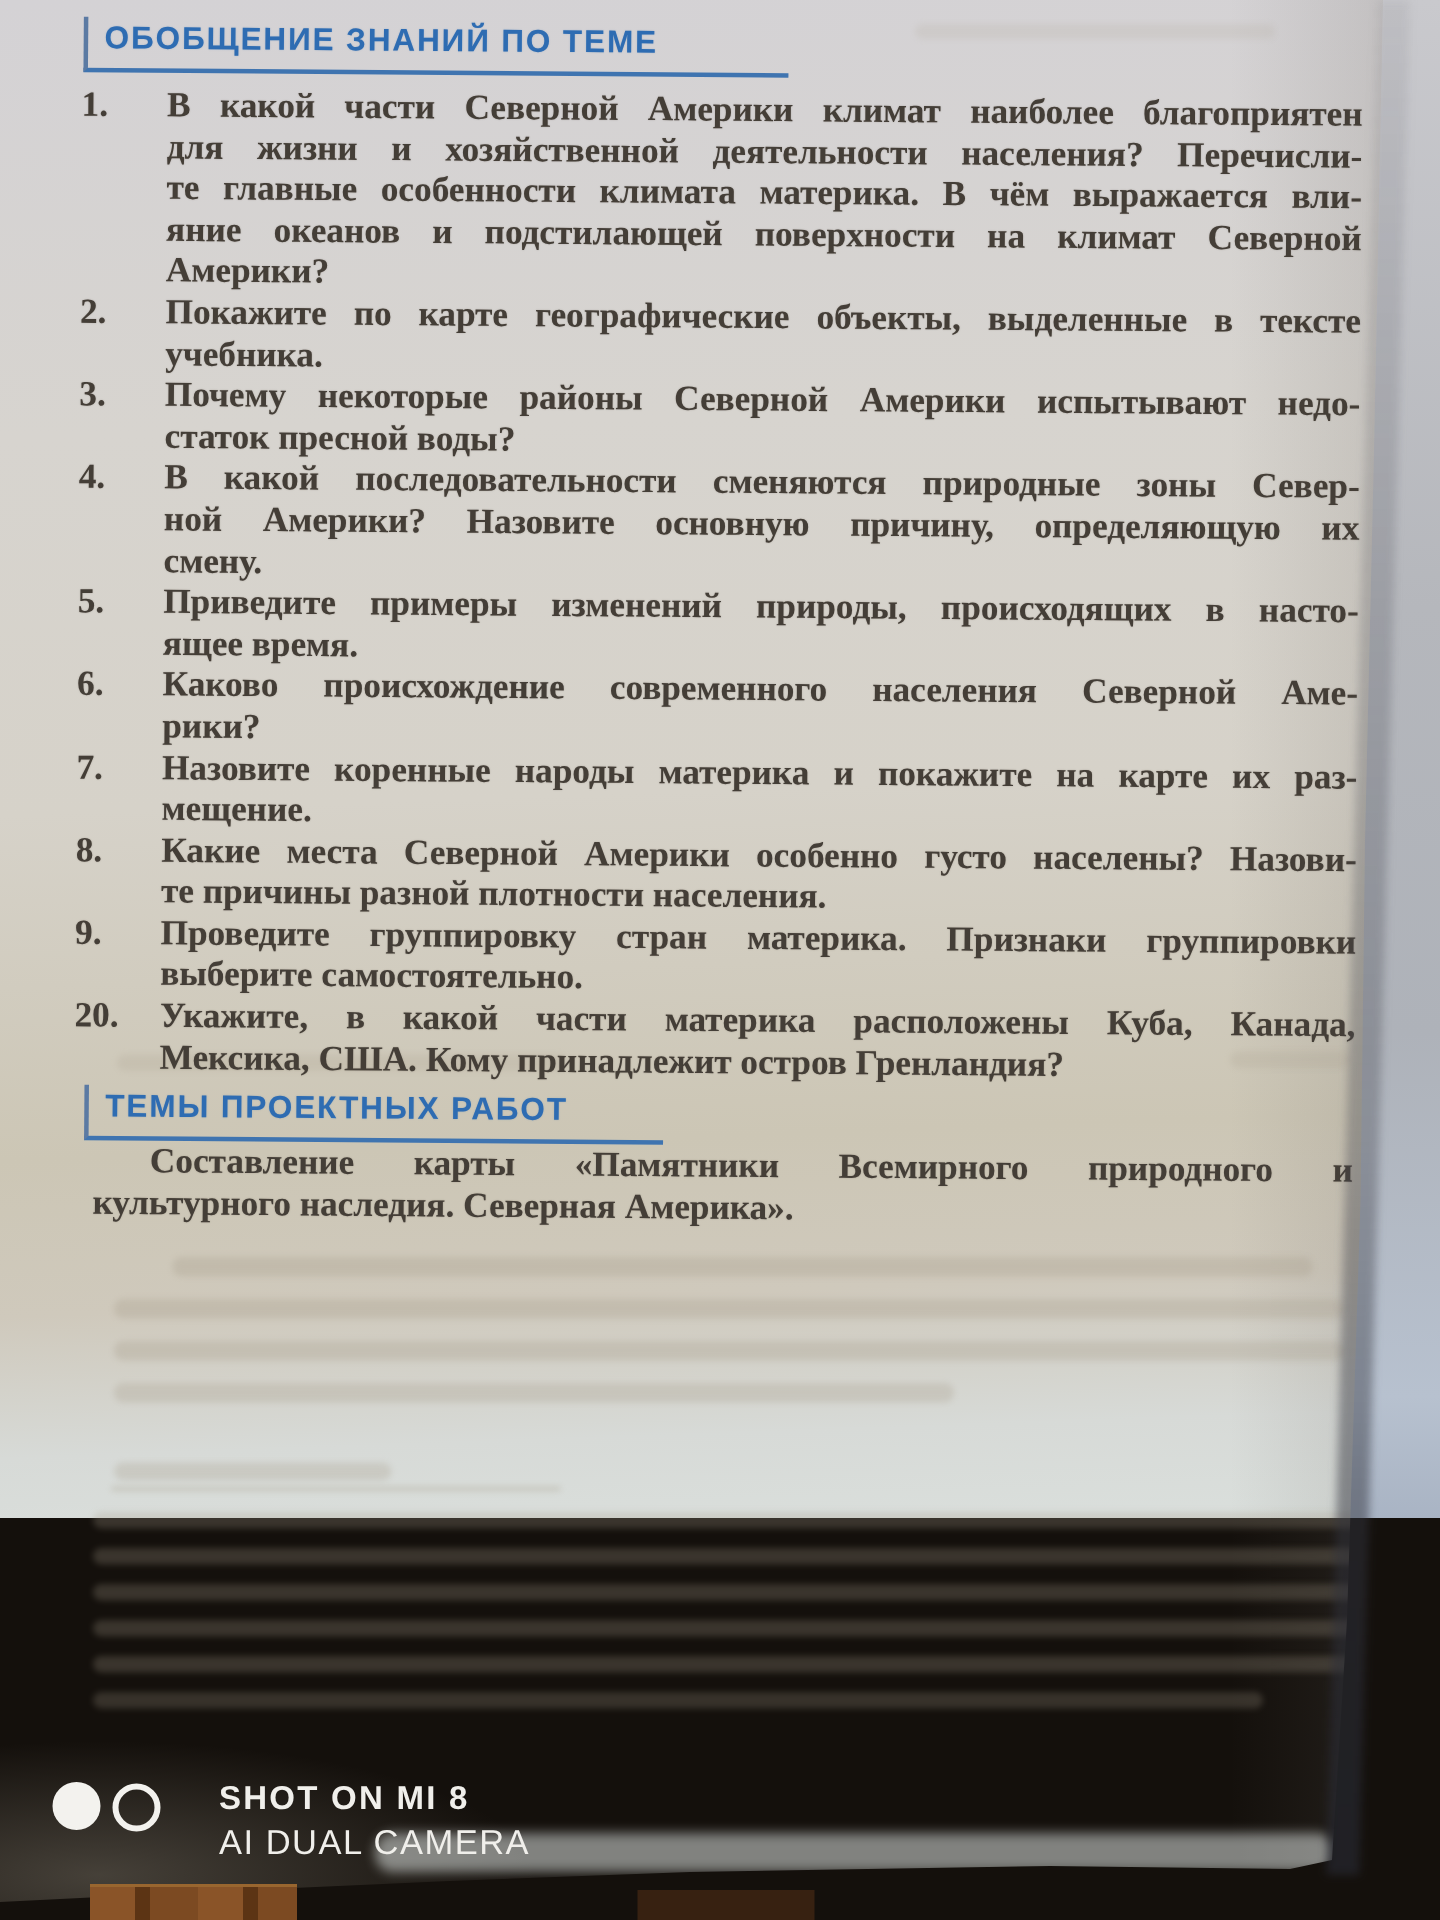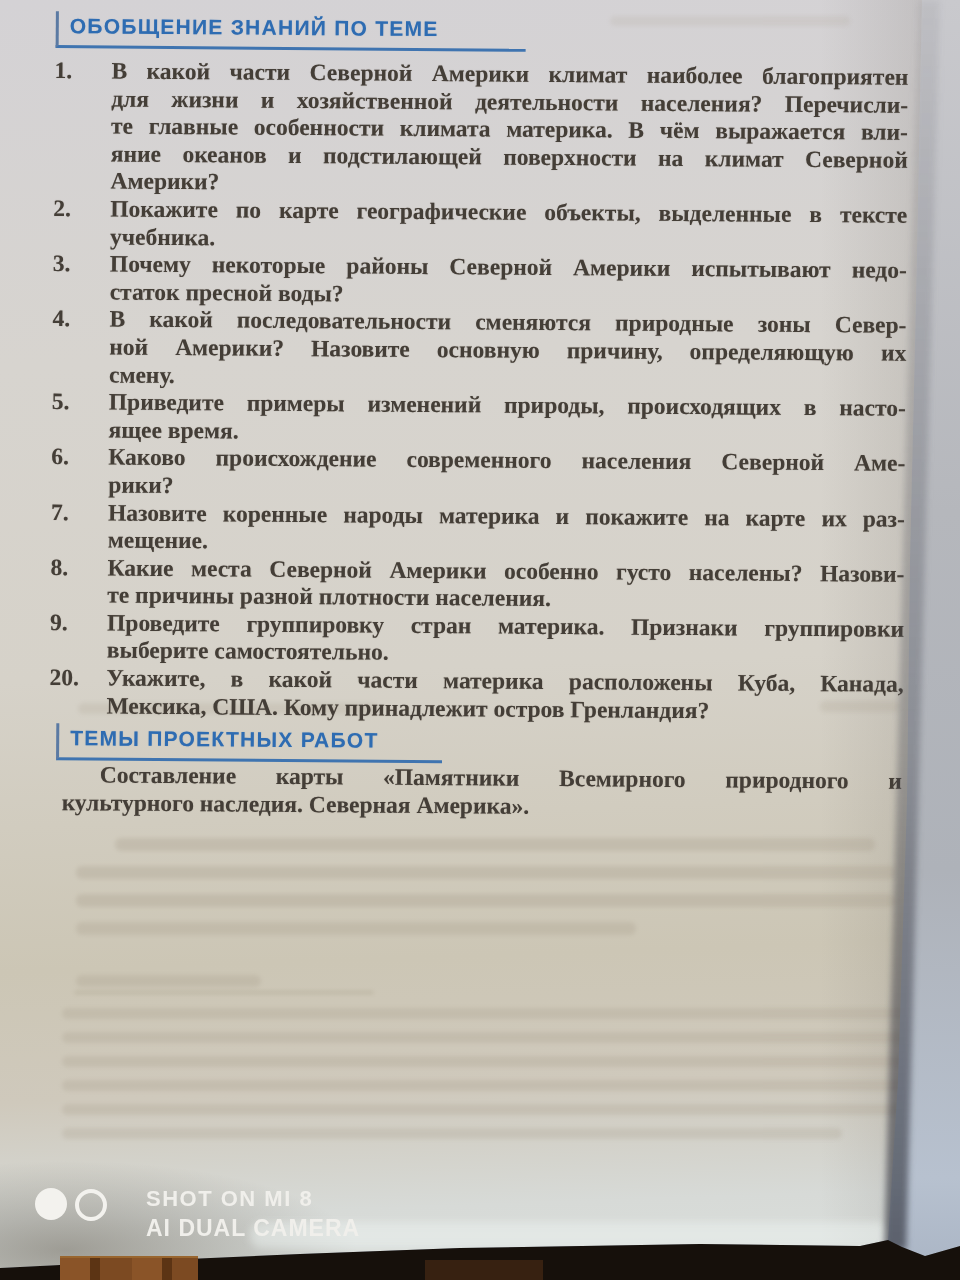--- a/index.html
+++ b/index.html
@@ -1,17 +1,17 @@
 <!DOCTYPE html>
 <html><head>
 <meta charset="utf-8">
 <style>
   html,body{margin:0;padding:0;width:960px;height:1280px;overflow:hidden;background:#14100c;
             font-family:"Liberation Serif","DejaVu Serif",serif;}
-  .stage{position:relative;width:960px;height:1280px;}
+  .stage{position:relative;width:960px;height:1012px;}
 
   
   .backdrop{position:absolute;inset:0;
     background:linear-gradient(to bottom,#c9c9cd 0%,#b5b7bc 40%,#aeb2b9 68%,#b7c1cf 92%,#a9b4c4 100%);}
 
   
   .page{position:absolute;inset:0;
     background:linear-gradient(178deg,#d4d2d5 0%,#d7d4cf 28%,#d6d2c9 52%,#ccc6b5 74%,#cfc9bc 84%,#d7dad7 93%,#dadfdc 100%);
     clip-path:polygon(0 0,922px 0,916px 300px,910px 560px,907px 800px,898px 1080px,888px 1240px,
                       860px 1246px,700px 1244px,460px 1248px,300px 1254px,120px 1262px,0 1268px);}
@@ -64,21 +64,21 @@
 
   
   .bleed{position:absolute;background:#a79d8b;border-radius:6px;filter:blur(2px);}
 
   
   .wm{position:absolute;font-family:"Liberation Sans","DejaVu Sans",sans-serif;color:#f0efeb;text-align:right;}
   .wm-dot{left:35px;top:1188px;width:32px;height:32px;border-radius:50%;background:#f3f2ee;}
   .wm-ring{left:75px;top:1189px;width:32px;height:32px;border-radius:50%;
     border:4.5px solid #f3f2ee;box-sizing:border-box;background:transparent;}
   .wm-t1{left:146px;top:1186px;font-size:22px;font-weight:bold;letter-spacing:1.5px;}
-  .wm-t2{left:146px;top:1215px;font-size:23px;font-weight:bold;letter-spacing:1px;}
+  .wm-t2{left:146px;top:1215px;font-size:23px;font-weight:normal;letter-spacing:1px;}
 </style>
 </head>
 <body>
 
 <div class="stage">
   <div class="backdrop"></div>
 
   <div class="page">
     <div class="page-right-shade"></div>
     <div class="page-bl-shadow"></div>

